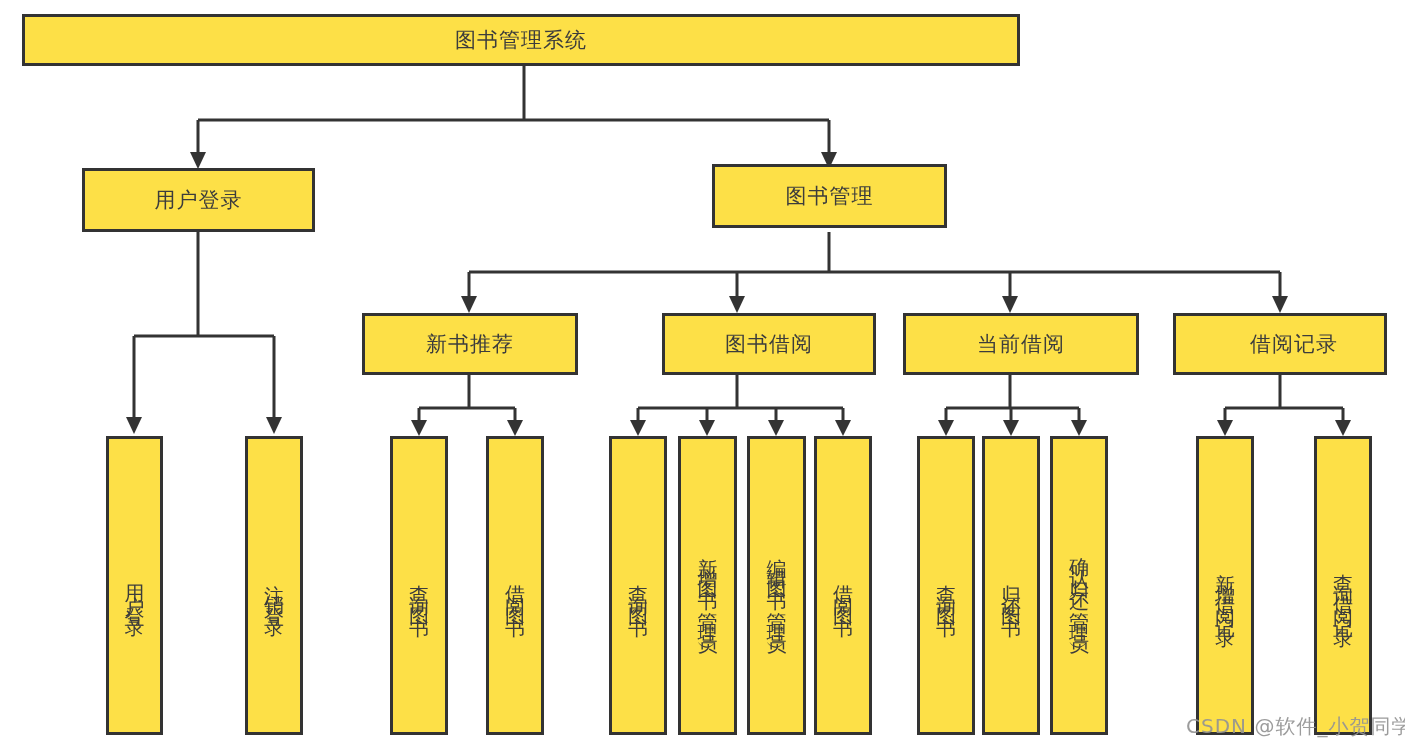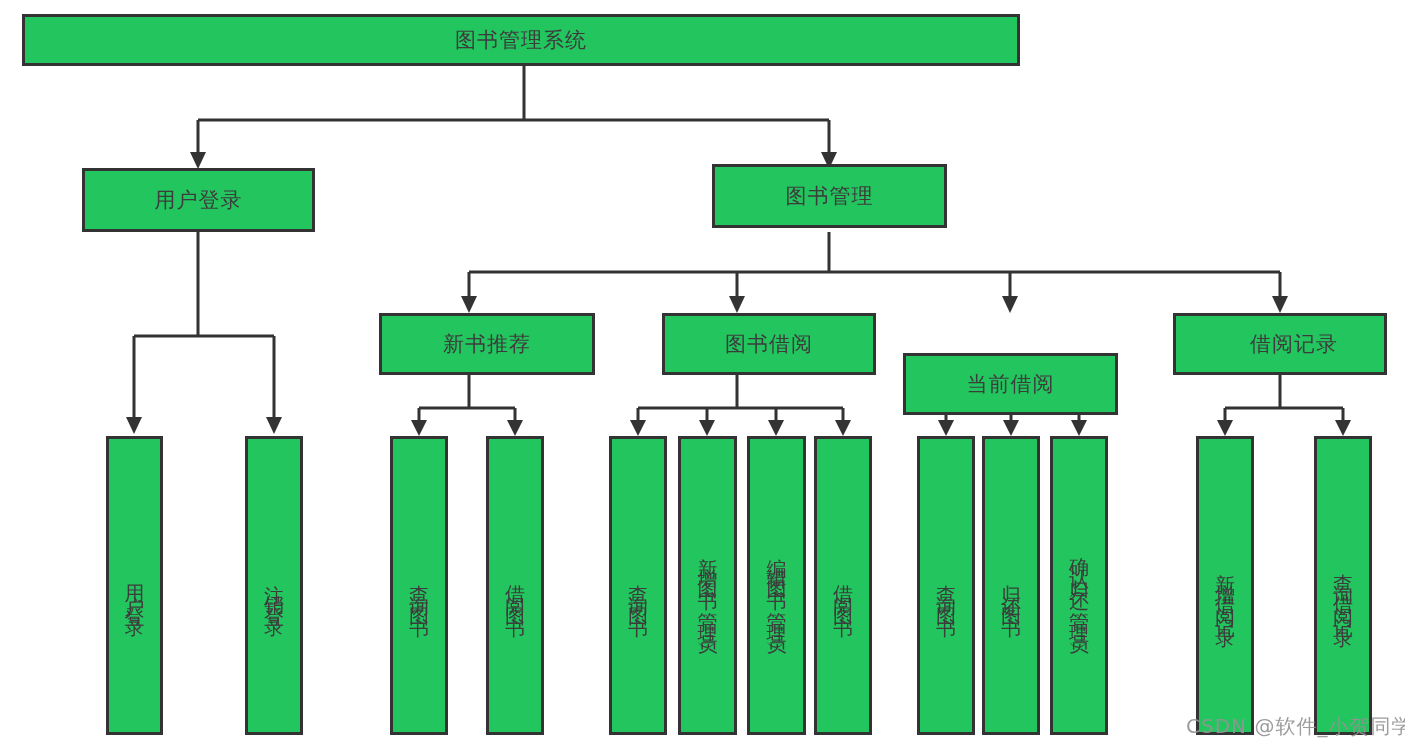--- a/index.html
+++ b/index.html
@@ -8,21 +8,21 @@
     width:1405px;height:747px;
     background:#ffffff;
     font-family:"DejaVu Sans","Liberation Sans",sans-serif;
     overflow:hidden;
   }
   #connectors{position:absolute;left:0;top:0;width:1405px;height:747px;}
   .box{
     position:absolute;
     box-sizing:border-box;
     border:3px solid #333333;
-    background:#22c55e;
+    background:#fde047;
     display:flex;align-items:center;justify-content:center;
     color:#3c3c3c;
     z-index:1;
   }
   .hlabel{font-size:21px;letter-spacing:1px;white-space:nowrap;}
   .root{font-size:21px;}
   .leaf{top:436px;height:299px;}
   .vtext{
     writing-mode:vertical-rl;
     text-orientation:mixed;
@@ -91,27 +91,27 @@
     <span class="hlabel">图书管理系统</span>
   </div>
 
   <div class="box" style="left:82px;top:168px;width:233px;height:64px;">
     <span class="hlabel">用户登录</span>
   </div>
   <div class="box" style="left:712px;top:164px;width:235px;height:64px;">
     <span class="hlabel">图书管理</span>
   </div>
 
-  <div class="box" style="left:379px;top:313px;width:216px;height:62px;">
+  <div class="box" style="left:362px;top:313px;width:216px;height:62px;">
     <span class="hlabel">新书推荐</span>
   </div>
   <div class="box" style="left:630px;top:313px;width:214px;height:62px;margin-left:32px;">
     <span class="hlabel">图书借阅</span>
   </div>
-  <div class="box" style="left:903px;top:313px;width:215px;height:62px;margin-top:40px;">
+  <div class="box" style="left:903px;top:313px;width:236px;height:62px;">
     <span class="hlabel">当前借阅</span>
   </div>
   <div class="box" style="left:1173px;top:313px;width:214px;height:62px;padding-left:28px;">
     <span class="hlabel">借阅记录</span>
   </div>
 
   <div class="box leaf" style="left:106px;width:57px;">
     <span class="vtext">用户登录</span>
   </div>
   <div class="box leaf" style="left:245px;width:58px;">

